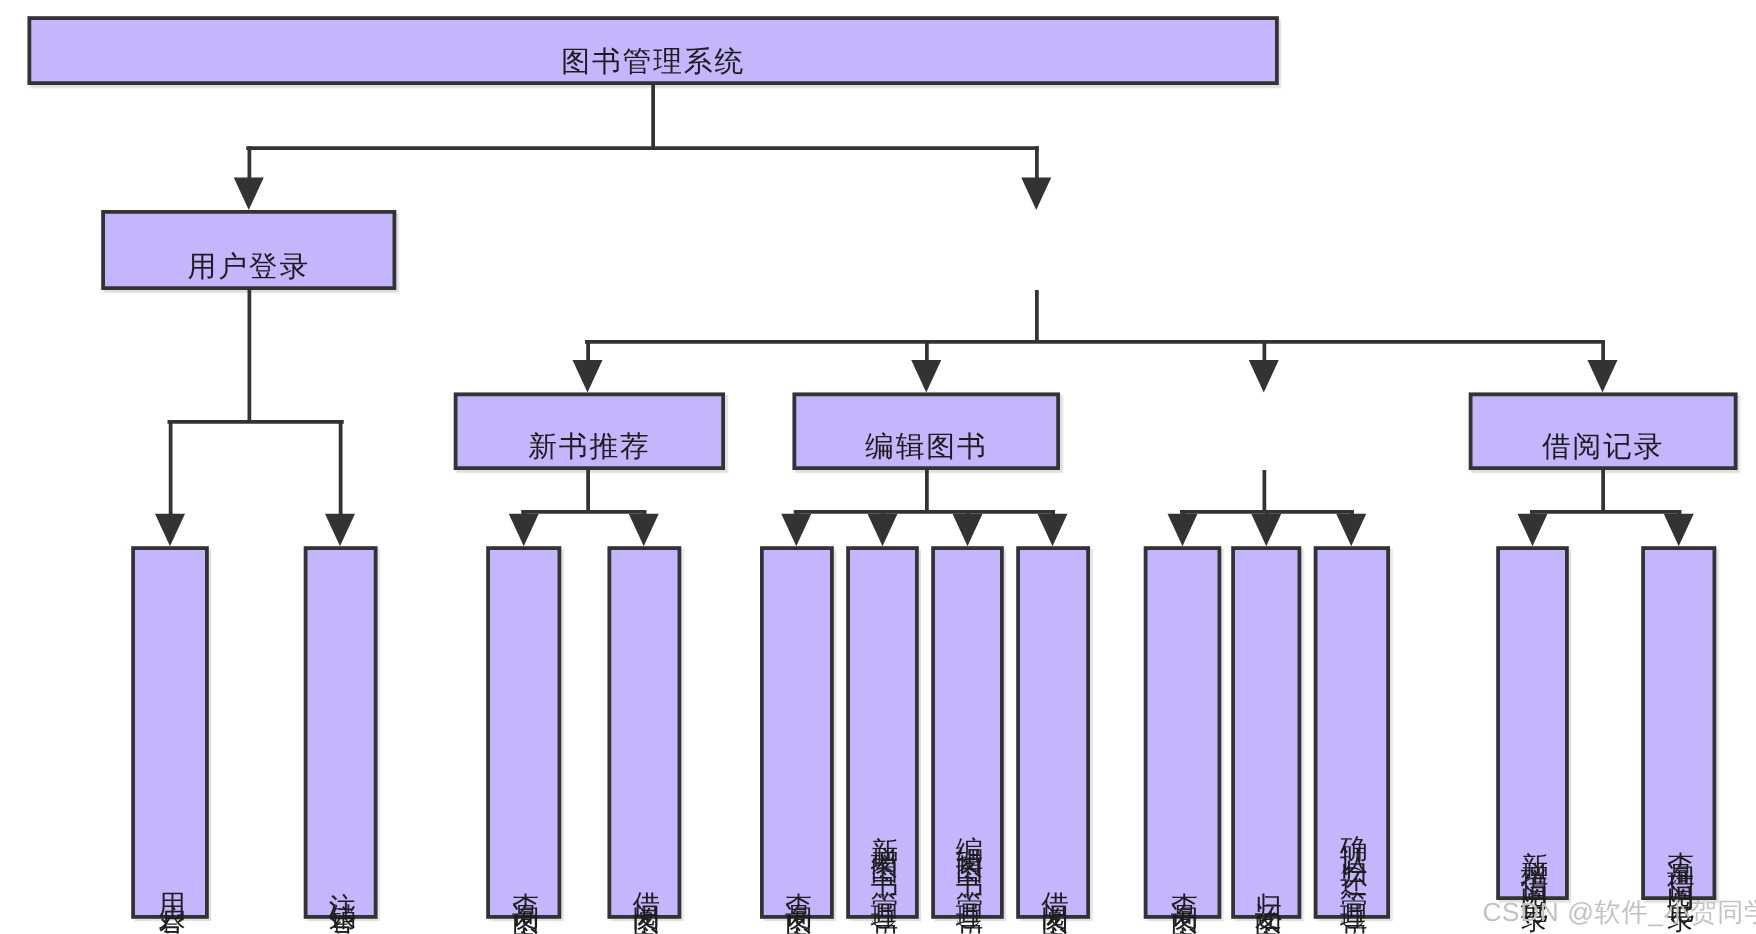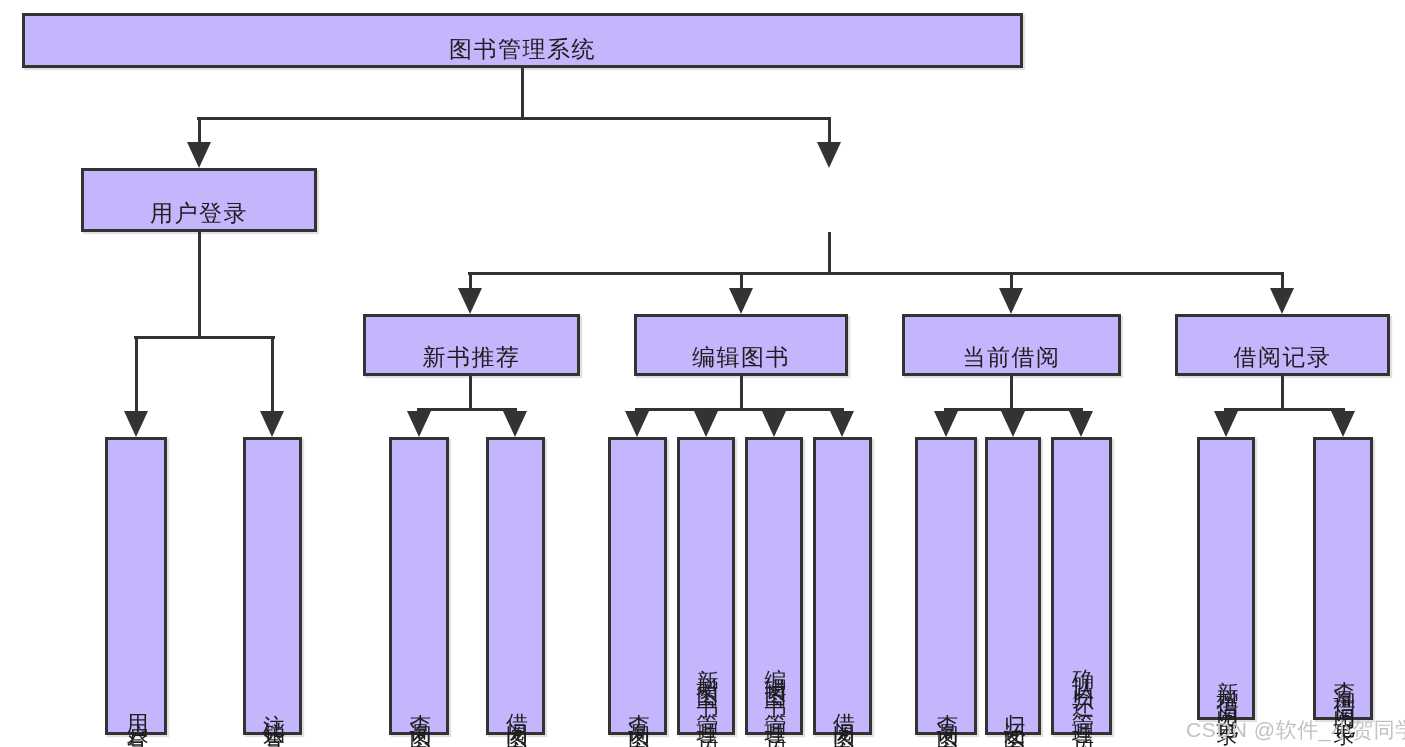--- a/index.html
+++ b/index.html
@@ -70,23 +70,20 @@
 
   <div class="box" style="left:81px;top:168px;width:236px;height:64px">
     <span class="hlabel">用户登录</span>
   </div>
 
   <div class="box" style="left:363px;top:314px;width:217px;height:62px">
     <span class="hlabel">新书推荐</span>
   </div>
   <div class="box" style="left:634px;top:314px;width:214px;height:62px">
     <span class="hlabel">编辑图书</span>
-  </div>
-  <div class="box" style="left:902px;top:314px;width:219px;height:62px">
-    <span class="hlabel">当前借阅</span>
   </div>
   <div class="box" style="left:1175px;top:314px;width:215px;height:62px">
     <span class="hlabel">借阅记录</span>
   </div>
 
   <div class="box leaf" style="left:105px;top:437px;width:62px;height:298px">
     <span class="vlabel">用户登录</span>
   </div>
   <div class="box leaf" style="left:243px;top:437px;width:59px;height:298px">
     <span class="vlabel">注销登录</span>

